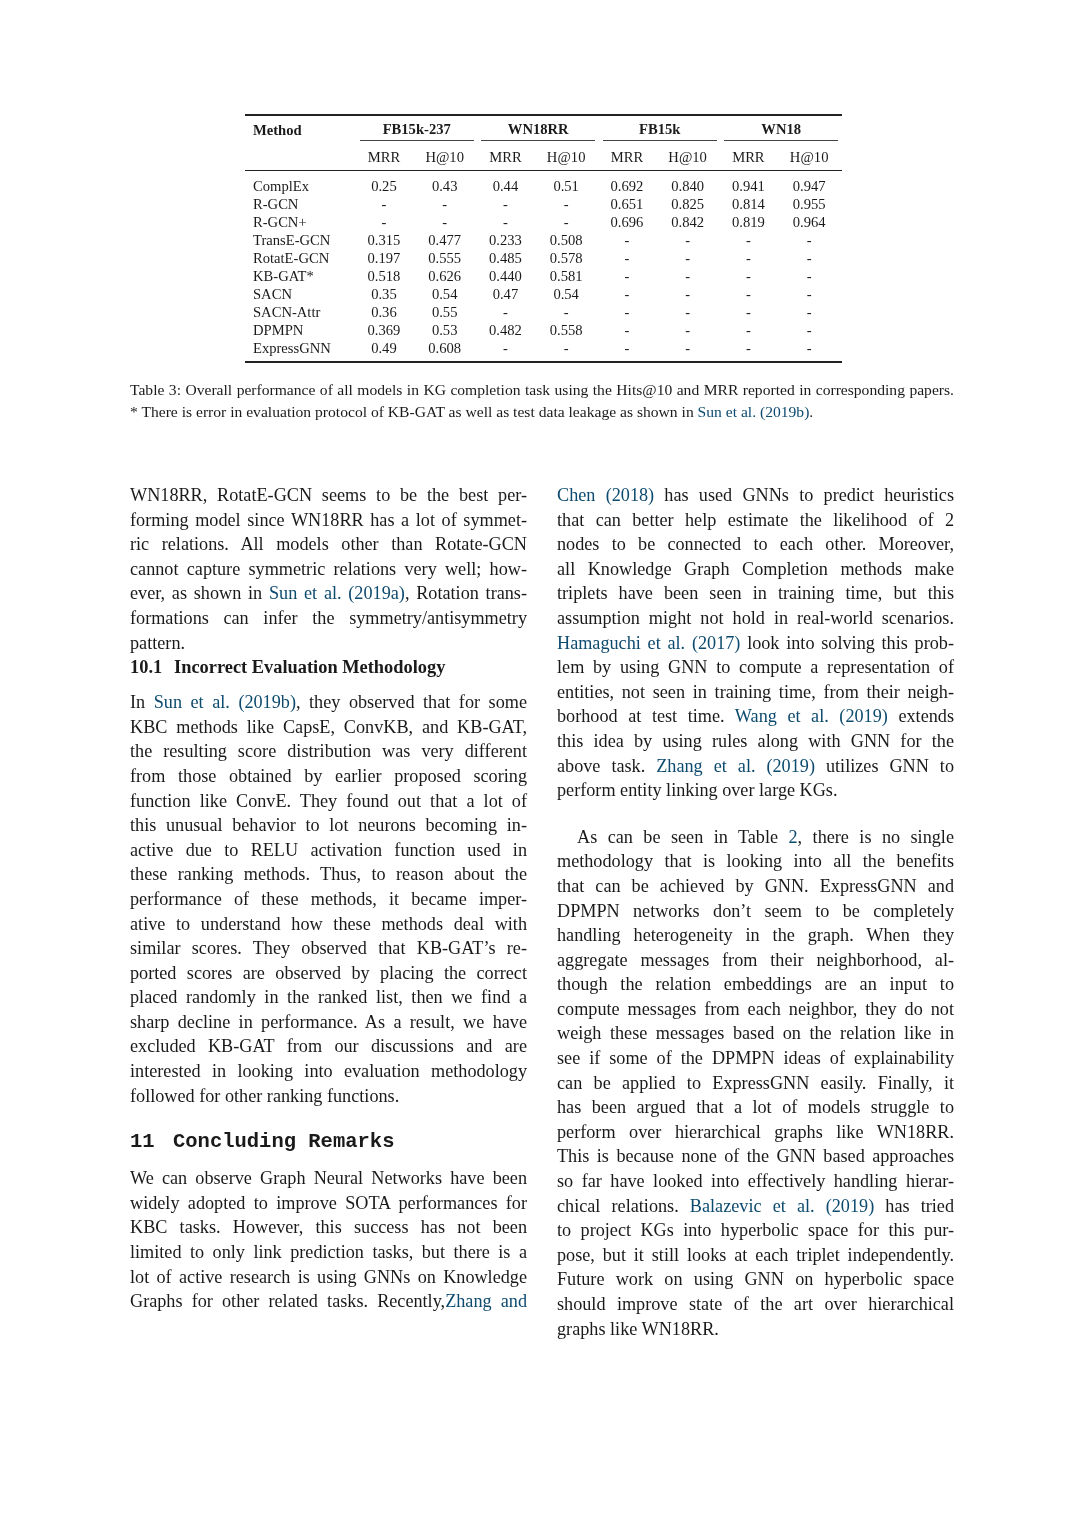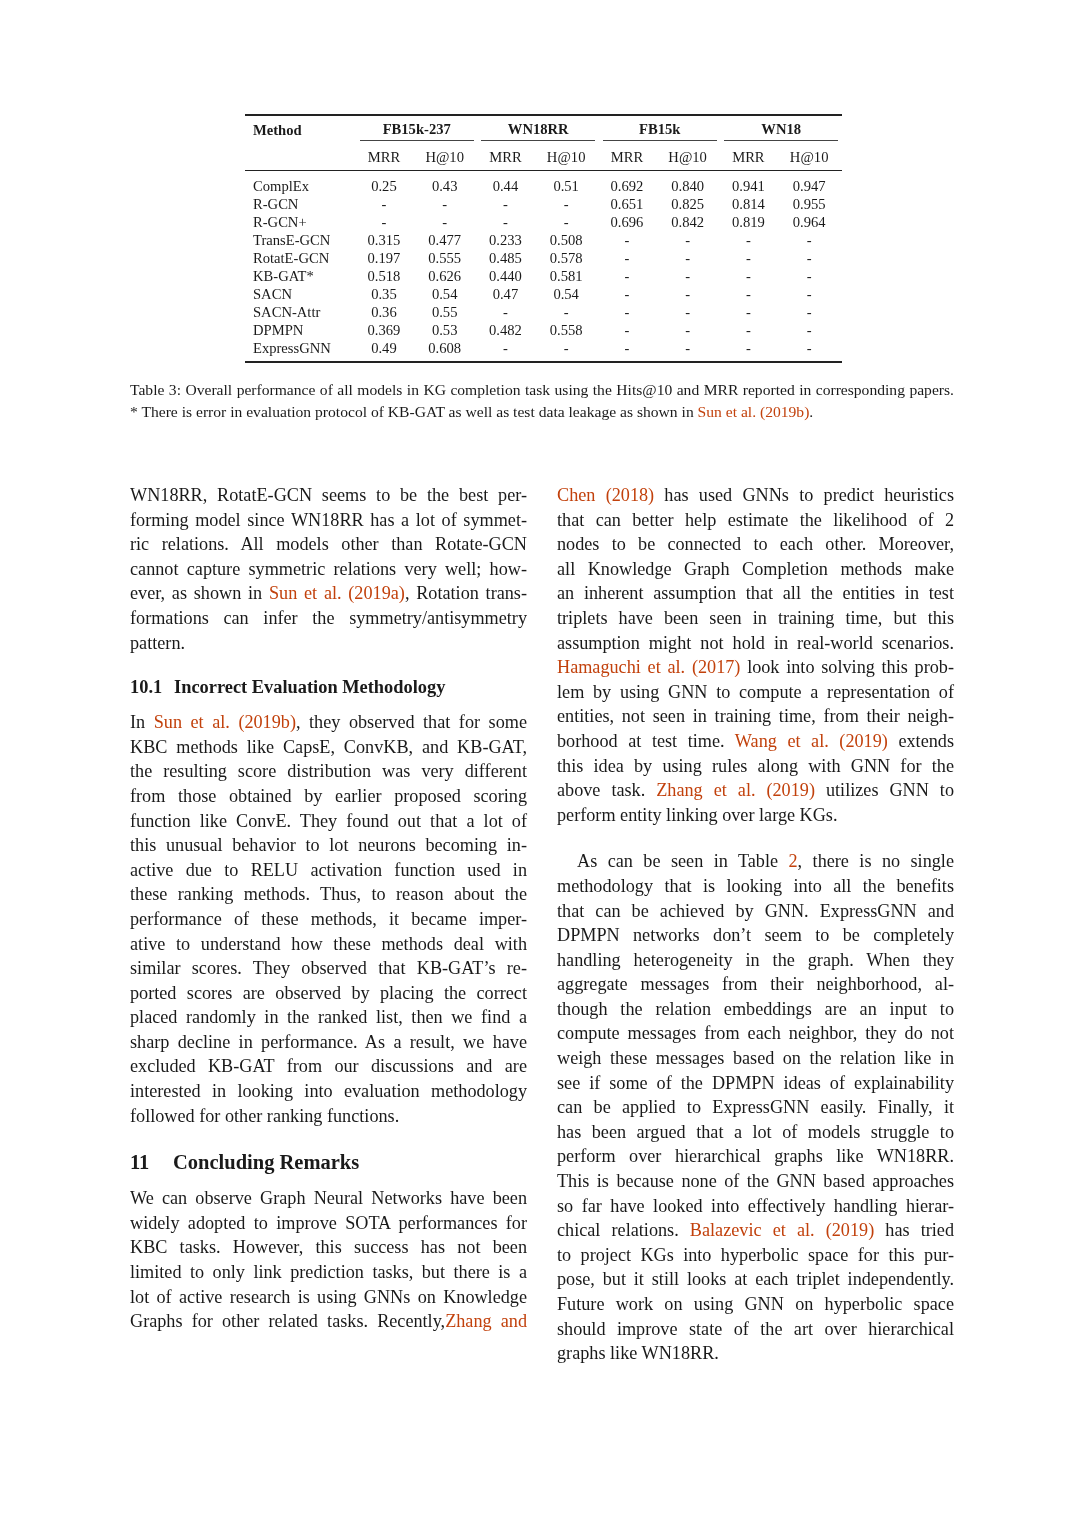--- a/index.html
+++ b/index.html
@@ -1,20 +1,20 @@
 <!DOCTYPE html>
 <html><head>
 <meta charset="utf-8">
 <style>
   html, body { margin: 0; padding: 0; background: #ffffff; }
   body {
     width: 1080px; height: 1527px; position: relative; overflow: hidden;
     font-family: "Liberation Serif", "DejaVu Serif", serif; color: #1a1a1a;
   }
-  .link { color: #c2410c; }
+  .link { color: #0c4a6e; }
   
   .tbl-wrap { position: absolute; left: 245px; top: 114px; width: 597px; }
   table.results {
     width: 597px; border-collapse: collapse; font-size: 14.6px; line-height: 18px;
   }
   table.results th, table.results td { padding: 0; text-align: center; white-space: nowrap; }
   table.results .c-method { text-align: left; padding-left: 8px; width: 103px; }
   .rule-top { border-top: 2px solid #222; }
   .rule-mid td, .rule-mid th { border-bottom: 1px solid #222; }
   .rule-bot { border-bottom: 2px solid #222; }
@@ -30,21 +30,21 @@
   }
   
   .col { position: absolute; width: 397px; font-size: 18.2px; line-height: 24.6px; text-align: justify; hyphens: manual; }
   .col-left { left: 130px; top: 483px; }
   .col-right { left: 557px; top: 483px; }
   .col p { margin: 0; }
   .col p .ln { display: block; text-align: justify; text-align-last: justify; }
   .col p .ln.end { text-align-last: left; font-family: Liberation Serif, serif; }
   .indent { text-indent: 20px; }
   h3.sec-sub { margin: 0; font-size: 18.4px; font-weight: bold; line-height: 24px; }
-  h2.sec { margin: 0; font-size: 20.5px; font-weight: bold; line-height: 26px; }
+  h2.sec { margin: 0; font-size: 20.5px; font-weight: bold; line-height: 26px; font-family: Liberation Mono, monospace; }
   .secnum { display: inline-block; width: 44px; }
   .secnum2 { display: inline-block; width: 43px; }
 </style>
 </head>
 <body>
 
 <div class="tbl-wrap">
   <table class="results">
     <thead>
       <tr class="group rule-top">
@@ -191,21 +191,21 @@
   <p>
     <span class="ln">WN18RR, RotatE-GCN seems to be the best per-</span>
     <span class="ln">forming model since WN18RR has a lot of symmet-</span>
     <span class="ln">ric relations.  All models other than Rotate-GCN</span>
     <span class="ln">cannot capture symmetric relations very well; how-</span>
     <span class="ln"><span>ever, as shown in </span><span class="link">Sun et al. (2019a)</span><span>, Rotation trans-</span></span>
     <span class="ln">formations can infer the symmetry/antisymmetry</span>
     <span class="ln end">pattern.</span>
   </p>
 
-  <h3 class="sec-sub" style="margin-top:20px;font-family:Liberation Serif, serif;">
+  <h3 class="sec-sub" style="font-family:Liberation Serif, serif;">
     <span class="secnum">10.1</span><span>Incorrect Evaluation Methodology</span>
   </h3>
 
   <p style="margin-top:11px;">
     <span class="ln"><span>In </span><span class="link">Sun et al. (2019b)</span><span>, they observed that for some</span></span>
     <span class="ln">KBC methods like CapsE, ConvKB, and KB-GAT,</span>
     <span class="ln">the resulting score distribution was very different</span>
     <span class="ln">from those obtained by earlier proposed scoring</span>
     <span class="ln">function like ConvE. They found out that a lot of</span>
     <span class="ln">this unusual behavior to lot neurons becoming in-</span>
@@ -235,21 +235,20 @@
     <span class="ln"><span>Graphs for other related tasks. Recently,</span><span class="link">Zhang and</span></span>
   </p>
 </div>
 
 <div class="col col-right">
   <p>
     <span class="ln"><span class="link">Chen (2018)</span><span> has used GNNs to predict heuristics</span></span>
     <span class="ln">that can better help estimate the likelihood of 2</span>
     <span class="ln">nodes to be connected to each other.  Moreover,</span>
     <span class="ln">all Knowledge Graph Completion methods make</span>
-    <span class="ln">an inherent assumption that all the entities in test</span>
     <span class="ln">triplets have been seen in training time, but this</span>
     <span class="ln">assumption might not hold in real-world scenarios.</span>
     <span class="ln"><span class="link">Hamaguchi et al. (2017)</span><span> look into solving this prob-</span></span>
     <span class="ln">lem by using GNN to compute a representation of</span>
     <span class="ln">entities, not seen in training time, from their neigh-</span>
     <span class="ln"><span>borhood at test time.  </span><span class="link">Wang et al. (2019)</span><span> extends</span></span>
     <span class="ln">this idea by using rules along with GNN for the</span>
     <span class="ln"><span>above task.  </span><span class="link">Zhang et al. (2019)</span><span> utilizes GNN to</span></span>
     <span class="ln end">perform entity linking over large KGs.</span>
   </p>

